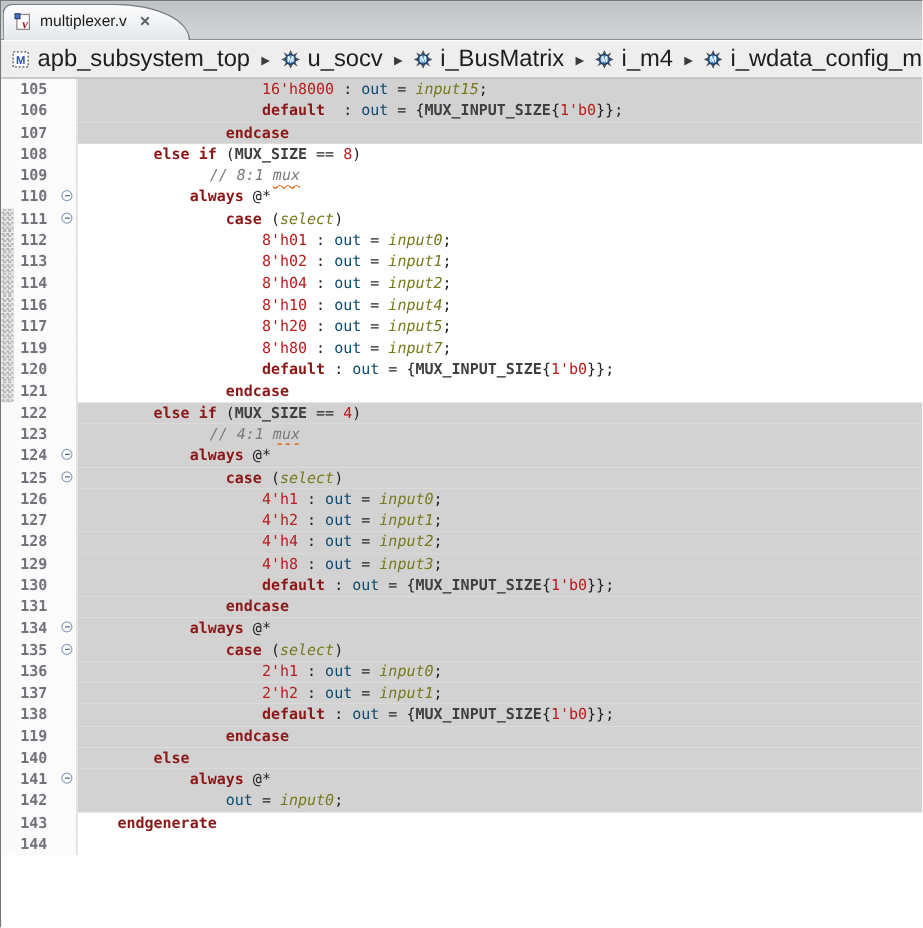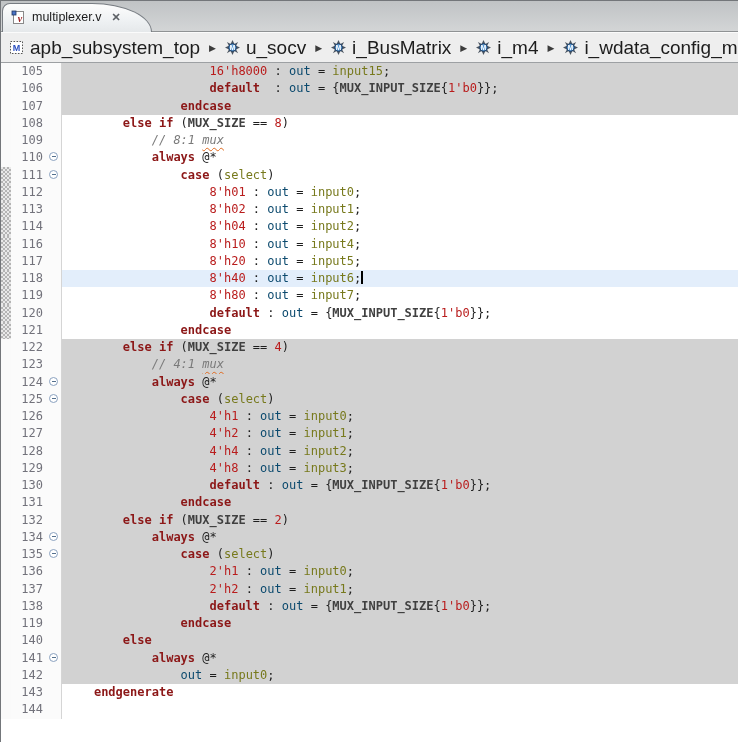--- a/index.html
+++ b/index.html
@@ -49,40 +49,40 @@
   .editor {
     flex:1; overflow:hidden; background:#ffffff;
     font-family:"DejaVu Sans Mono", monospace; font-size:12px;
   }
   .row { display:flex; height:17.25px; line-height:17.3px; }
   .ann { width:10px; flex:none; background:#fafafa; }
   .ann.hatch {
     background-image:conic-gradient(#b4b4b4 25%, #e9e9e9 0 50%, #b4b4b4 0 75%, #e9e9e9 0);
     background-size:4px 4px;
   }
-  .lnum { width:37px; flex:none; text-align:right; padding-right:5px; color:#72727b; background:#fbfbfb; }
+  .lnum { width:37px; flex:none; text-align:center; padding-right:5px; color:#72727b; background:#fbfbfb;font-weight:bold; }
   .fold { width:14px; flex:none; background:#fbfbfb; border-right:1px solid #d5d5d5; position:relative; }
   .foldmark {
     position:absolute; left:1px; top:3px; width:9px; height:9px;
     border:1px solid #8ba2c0; border-radius:50%; background:#fff;
   }
   .foldmark::after {
     content:""; position:absolute; left:1.5px; top:3px; width:4.5px; height:1.2px; background:#54708e;
   }
   .code { flex:1; white-space:pre; padding-left:3px; color:#1e1e1e; }
   .bg-gray { background:#d2d2d2; }
   .bg-blue { background:#e3eefb; }
   .caret { display:inline-block; width:2px; height:13px; background:#000; vertical-align:-2px; }
   
   .tk-kw  { color:#8c1717; font-weight:bold; }
   .tk-num { color:#b91c1c; }
   .tk-mac { color:#404040; font-weight:bold; }
   .tk-var { color:#0c4a6e; }
-  .tk-port{ color:#77791c; }
-  .tk-cmt { color:#7a7a7a; font-style:italic; }
+  .tk-port{ color:#77791c; font-style:italic; }
+  .tk-cmt { color:#7a7a7a; font-style:italic;margin-left:16px; }
   .tk-sp  { color:#7a7a7a; font-style:italic;
             text-decoration:underline wavy #e06a1f; text-decoration-thickness:1px; text-underline-offset:2.5px; }
   .tk-pln { color:#1e1e1e; }
 </style>
 </head>
 <body>
 
 <div class="app">
 
   <div class="tabbar">
@@ -218,26 +218,20 @@
         <span class="code bg-white"><span class="tk-pln">                    </span><span class="tk-num">8'h10</span><span class="tk-pln"> : </span><span class="tk-var">out</span><span class="tk-pln"> = </span><span class="tk-port">input4</span><span class="tk-pln">;</span></span>
       </div>
       <div class="row">
         <span class="ann hatch"></span>
         <span class="lnum">117</span>
         <span class="fold"></span>
         <span class="code bg-white"><span class="tk-pln">                    </span><span class="tk-num">8'h20</span><span class="tk-pln"> : </span><span class="tk-var">out</span><span class="tk-pln"> = </span><span class="tk-port">input5</span><span class="tk-pln">;</span></span>
       </div>
       <div class="row">
         <span class="ann hatch"></span>
-        <span class="lnum">118</span>
-        <span class="fold"></span>
-        <span class="code bg-blue"><span class="tk-pln">                    </span><span class="tk-num">8'h40</span><span class="tk-pln"> : </span><span class="tk-var">out</span><span class="tk-pln"> = </span><span class="tk-port">input6</span><span class="tk-pln">;</span><span class="caret"></span></span>
-      </div>
-      <div class="row">
-        <span class="ann hatch"></span>
         <span class="lnum">119</span>
         <span class="fold"></span>
         <span class="code bg-white"><span class="tk-pln">                    </span><span class="tk-num">8'h80</span><span class="tk-pln"> : </span><span class="tk-var">out</span><span class="tk-pln"> = </span><span class="tk-port">input7</span><span class="tk-pln">;</span></span>
       </div>
       <div class="row">
         <span class="ann hatch"></span>
         <span class="lnum">120</span>
         <span class="fold"></span>
         <span class="code bg-white"><span class="tk-pln">                    </span><span class="tk-kw">default</span><span class="tk-pln"> : </span><span class="tk-var">out</span><span class="tk-pln"> = {</span><span class="tk-mac">MUX_INPUT_SIZE</span><span class="tk-pln">{</span><span class="tk-num">1'b0</span><span class="tk-pln">}};</span></span>
       </div>
@@ -306,26 +300,20 @@
         <span class="code bg-gray"><span class="tk-pln">                    </span><span class="tk-kw">default</span><span class="tk-pln"> : </span><span class="tk-var">out</span><span class="tk-pln"> = {</span><span class="tk-mac">MUX_INPUT_SIZE</span><span class="tk-pln">{</span><span class="tk-num">1'b0</span><span class="tk-pln">}};</span></span>
       </div>
       <div class="row">
         <span class="ann"></span>
         <span class="lnum">131</span>
         <span class="fold"></span>
         <span class="code bg-gray"><span class="tk-pln">                </span><span class="tk-kw">endcase</span></span>
       </div>
       <div class="row">
         <span class="ann"></span>
-        <span class="lnum">132</span>
-        <span class="fold"></span>
-        <span class="code bg-gray"><span class="tk-pln">        </span><span class="tk-kw">else</span><span class="tk-pln"> </span><span class="tk-kw">if</span><span class="tk-pln"> (</span><span class="tk-mac">MUX_SIZE</span><span class="tk-pln"> == </span><span class="tk-num">2</span><span class="tk-pln">)</span></span>
-      </div>
-      <div class="row">
-        <span class="ann"></span>
         <span class="lnum">134</span>
         <span class="fold">
           <span class="foldmark"></span>
         </span>
         <span class="code bg-gray"><span class="tk-pln">            </span><span class="tk-kw">always</span><span class="tk-pln"> @*</span></span>
       </div>
       <div class="row">
         <span class="ann"></span>
         <span class="lnum">135</span>
         <span class="fold">

